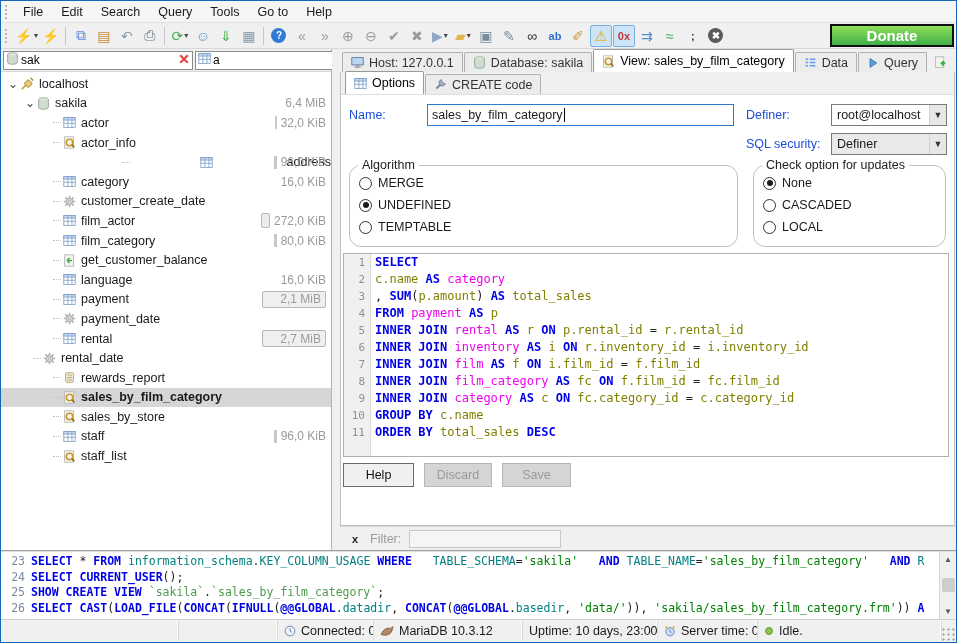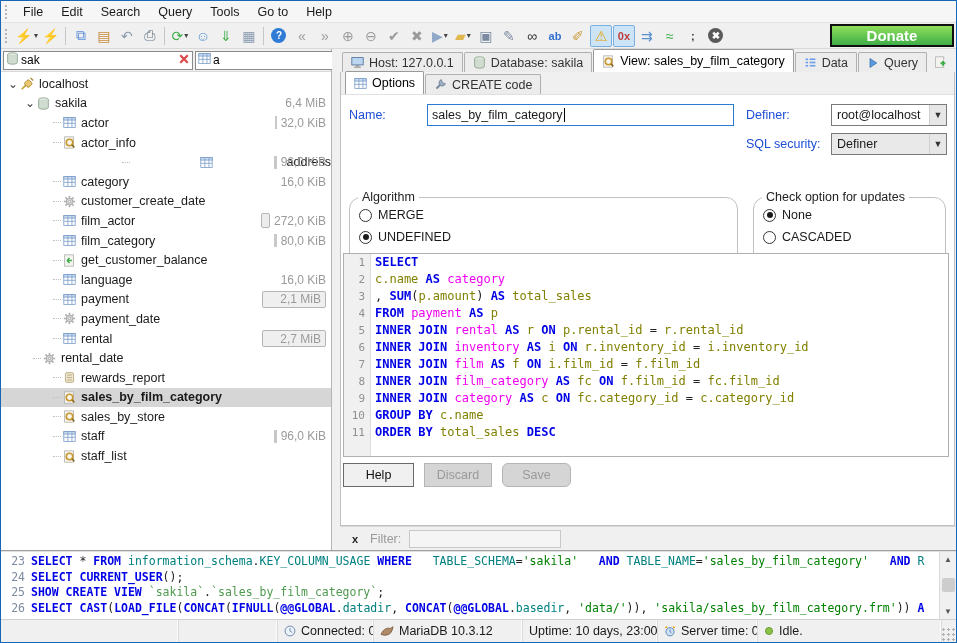--- a/index.html
+++ b/index.html
@@ -67,21 +67,21 @@
   .subtabs { height:23px; background:#f0f0f0; border-bottom:1px solid #e0e0e0; display:flex; align-items:flex-end; padding-left:4px; gap:1px; }
   .options-area { position:relative; height:400px; background:#fff; }
   .f-label { position:absolute; font-size:12.5px; color:#1d4ed8; }
   .name-input { position:absolute; left:86px; top:9px; width:307px; height:22px; border:1px solid #2a7bd0; background:#fff; display:flex; align-items:center; padding:0 4px; font-size:12.5px; }
   .caret { width:1px; height:14px; background:#000; margin-left:1px; }
   .combo { position:absolute; height:22px; width:116px; border:1px solid #7a7a7a; display:flex; align-items:center; font-size:12.5px; }
   .combo .cval { flex:1; padding:0 5px; white-space:nowrap; overflow:hidden; }
   .combo .carrow { width:17px; height:100%; display:flex; align-items:center; justify-content:center; font-size:9px; color:#333; background:#e7e7e7; border-left:1px solid #d0d0d0; }
   .combo.editable { background:#fff; }
   .combo.readonly { background:#e9e9e9; }
-  .groupbox { position:absolute; border:1px solid #c0c0c0; border-radius:12px;margin-top:32px; }
+  .groupbox { position:absolute; border:1px solid #c0c0c0; border-radius:12px; }
   .gb-title { position:absolute; top:-8px; left:8px; background:#fff; padding:0 4px; font-size:12.5px; color:#222; }
   .radio-row { display:flex; align-items:center; gap:6px; height:22px; padding-left:9px; }
   .radio { width:13px; height:13px; border:1px solid #333; border-radius:50%; display:flex; align-items:center; justify-content:center; background:#fff; }
   .radio .dot { width:6px; height:6px; border-radius:50%; background:#1a1a1a; }
 
   
   .editor { position:absolute; left:2px; top:158px; width:606px; height:204px; border:1px solid #b0b0b0;
             background:linear-gradient(to right, #f0f0f0 26px, #dcdcdc 26px, #dcdcdc 27px, #fff 27px);
             font-family:"DejaVu Sans Mono", monospace; font-size:12px; overflow:hidden; }
   .editor .code-line { display:flex; height:17px; line-height:17px; white-space:pre; }
@@ -749,21 +749,21 @@
               <div class="code-line"><span class="ln">6</span><span class="code"><span class="tok-kw">INNER JOIN</span><span class="tok-pl"> </span><span class="tok-tbl">inventory</span><span class="tok-pl"> </span><span class="tok-kw">AS</span><span class="tok-pl"> </span><span class="tok-id">i</span><span class="tok-pl"> </span><span class="tok-kw">ON</span><span class="tok-pl"> </span><span class="tok-id">r.inventory_id</span><span class="tok-pl"> = </span><span class="tok-id">i.inventory_id</span></span></div>
               <div class="code-line"><span class="ln">7</span><span class="code"><span class="tok-kw">INNER JOIN</span><span class="tok-pl"> </span><span class="tok-tbl">film</span><span class="tok-pl"> </span><span class="tok-kw">AS</span><span class="tok-pl"> </span><span class="tok-id">f</span><span class="tok-pl"> </span><span class="tok-kw">ON</span><span class="tok-pl"> </span><span class="tok-id">i.film_id</span><span class="tok-pl"> = </span><span class="tok-id">f.film_id</span></span></div>
               <div class="code-line"><span class="ln">8</span><span class="code"><span class="tok-kw">INNER JOIN</span><span class="tok-pl"> </span><span class="tok-tbl">film_category</span><span class="tok-pl"> </span><span class="tok-kw">AS</span><span class="tok-pl"> </span><span class="tok-id">fc</span><span class="tok-pl"> </span><span class="tok-kw">ON</span><span class="tok-pl"> </span><span class="tok-id">f.film_id</span><span class="tok-pl"> = </span><span class="tok-id">fc.film_id</span></span></div>
               <div class="code-line"><span class="ln">9</span><span class="code"><span class="tok-kw">INNER JOIN</span><span class="tok-pl"> </span><span class="tok-tbl">category</span><span class="tok-pl"> </span><span class="tok-kw">AS</span><span class="tok-pl"> </span><span class="tok-id">c</span><span class="tok-pl"> </span><span class="tok-kw">ON</span><span class="tok-pl"> </span><span class="tok-id">fc.category_id</span><span class="tok-pl"> = </span><span class="tok-id">c.category_id</span></span></div>
               <div class="code-line"><span class="ln">10</span><span class="code"><span class="tok-kw">GROUP BY</span><span class="tok-pl"> </span><span class="tok-id">c.name</span></span></div>
               <div class="code-line"><span class="ln">11</span><span class="code"><span class="tok-kw">ORDER BY</span><span class="tok-pl"> </span><span class="tok-id">total_sales</span><span class="tok-pl"> </span><span class="tok-kw">DESC</span></span></div>
             </div>
 
           <button class="btn primary" style="left:2px; width:71px;">Help</button>
           <button class="btn" style="left:83px; width:68px;">Discard</button>
-          <button class="btn" style="left:161px; width:69px;border-radius:6px;">Save</button>
+          <button class="btn" style="left:161px; width:69px;">Save</button>
         </div>
       </div>
       <div class="filterstrip">
         <span class="fs-x">x</span>
         <span class="fs-label">Filter:</span>
         <input class="fs-input" disabled="" style="">
       </div>
     </div>
   </div>
 

